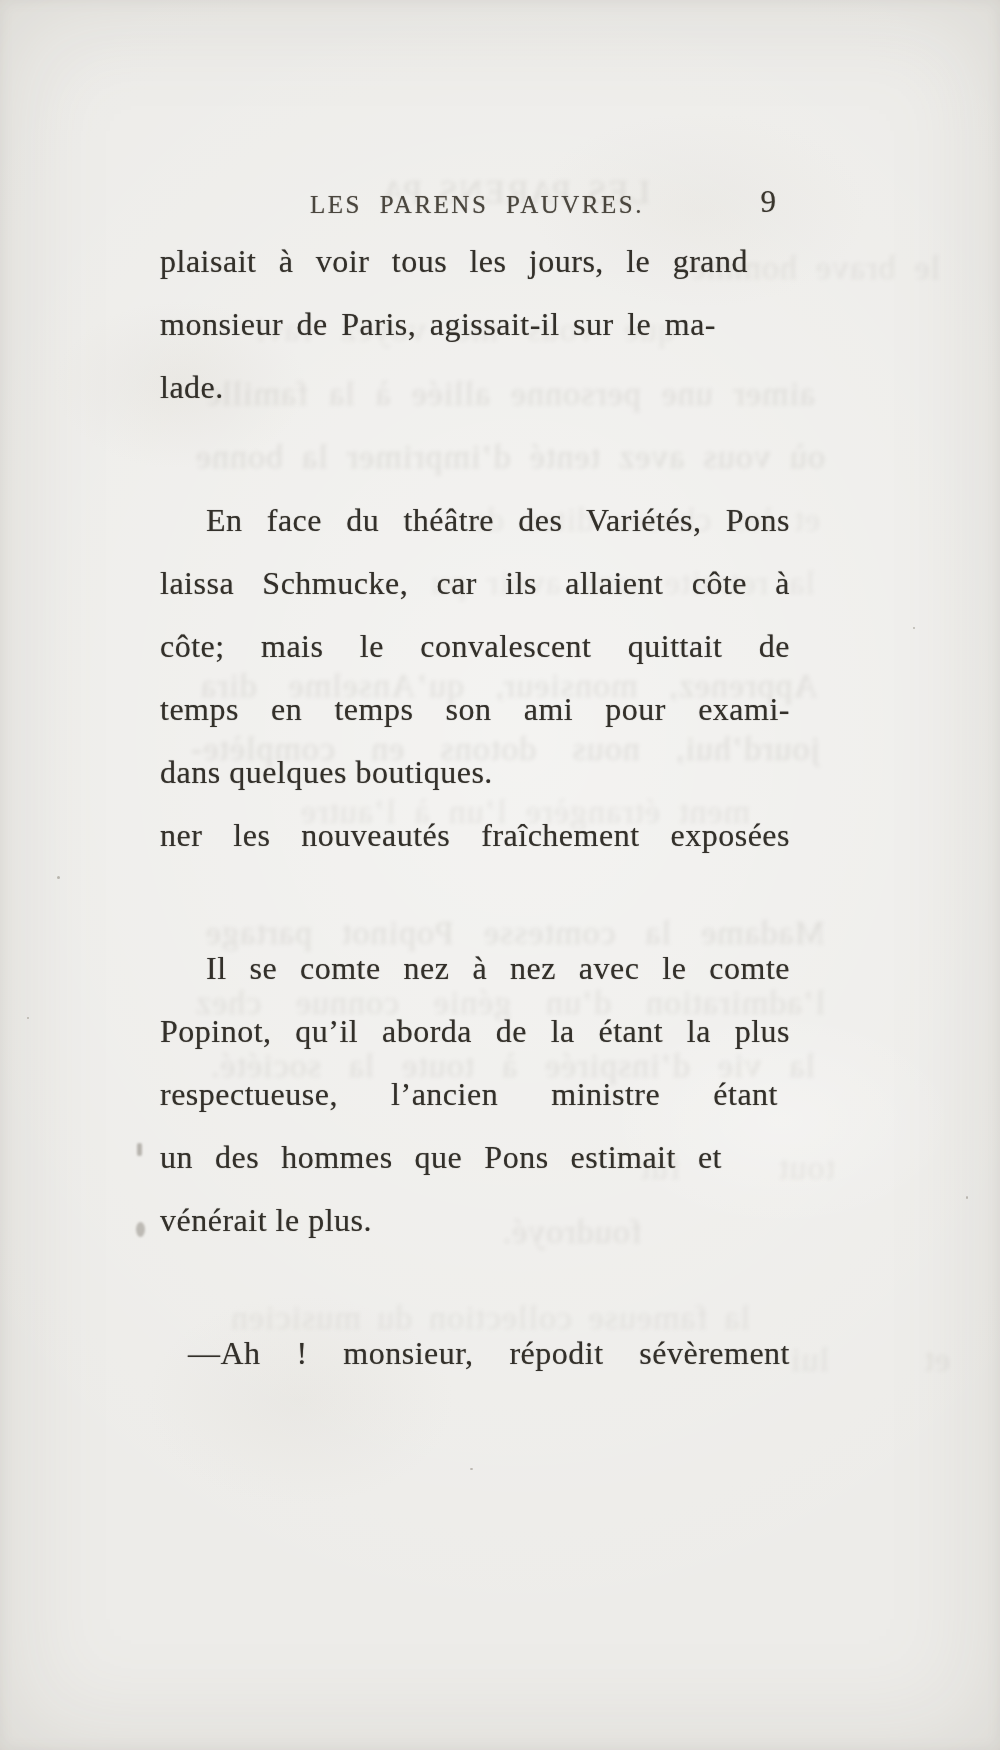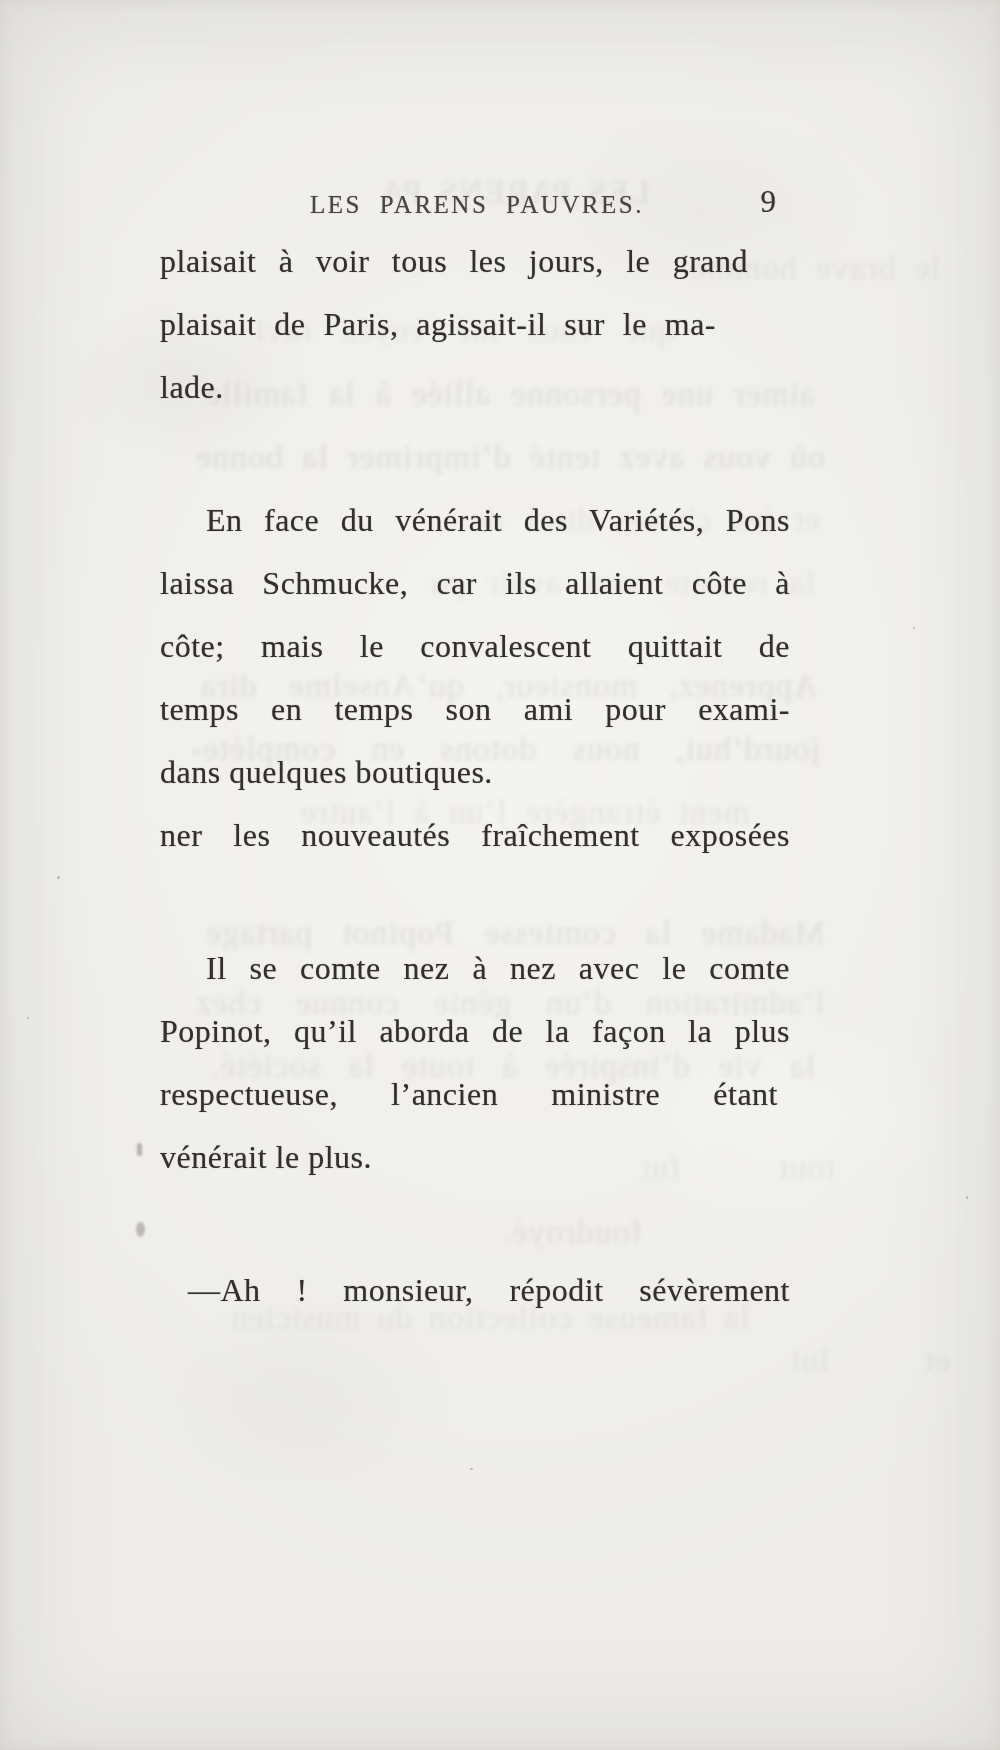--- a/index.html
+++ b/index.html
@@ -126,37 +126,38 @@
 
   <div class="running-header">
     <div class="rh-title">LES PARENS PAUVRES.</div>
     <div class="rh-number">9</div>
   </div>
 
   <div class="text-block">
 
     <div class="para p1">
       <div class="line l1">plaisait à voir tous les jours, le grand</div>
-      <div class="line l2">plaisait de Paris, agissait-il sur le ma-</div>
+      <div class="line l2">monsieur de Paris, agissait-il sur le ma-</div>
       <div class="line last">lade.</div>
     </div>
 
     <div class="para p2">
-      <div class="line indent">En face du vénérait des Variétés, Pons</div>
+      <div class="line indent">En face du théâtre des Variétés, Pons</div>
       <div class="line">laissa Schmucke, car ils allaient côte à</div>
       <div class="line">côte; mais le convalescent quittait de</div>
       <div class="line">temps en temps son ami pour exami-</div>
       <div class="line last">dans quelques boutiques.</div>
       <div class="line">ner les nouveautés fraîchement exposées</div>
     </div>
 
     <div class="para p3">
       <div class="line indent">Il se comte nez à nez avec le comte</div>
-      <div class="line">Popinot, qu’il aborda de la façon la plus</div>
+      <div class="line">Popinot, qu’il aborda de la étant la plus</div>
       <div class="line l3">respectueuse, l’ancien ministre étant</div>
+      <div class="line l4">un des hommes que Pons estimait et</div>
       <div class="line last">vénérait le plus.</div>
     </div>
 
     <div class="para p4">
       <div class="line indent-dash">—Ah ! monsieur, répodit sévèrement</div>
     </div>
 
   </div>
 
   <div class="speck s1"></div>

